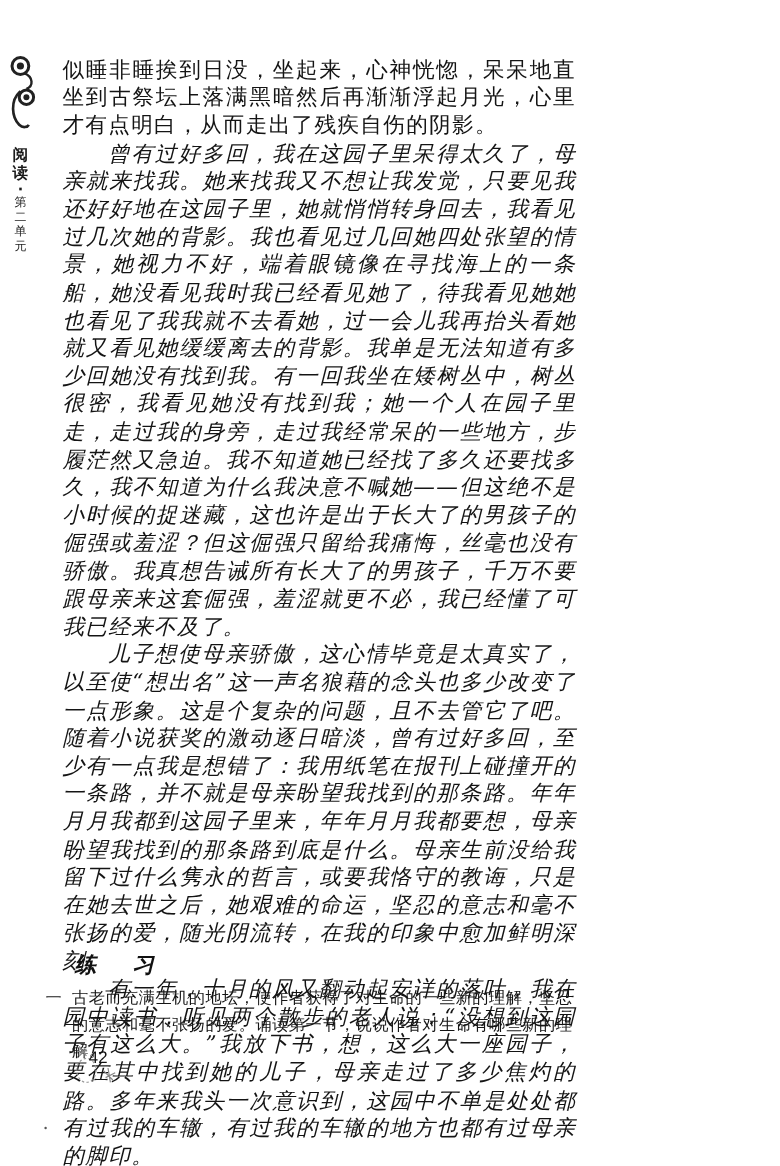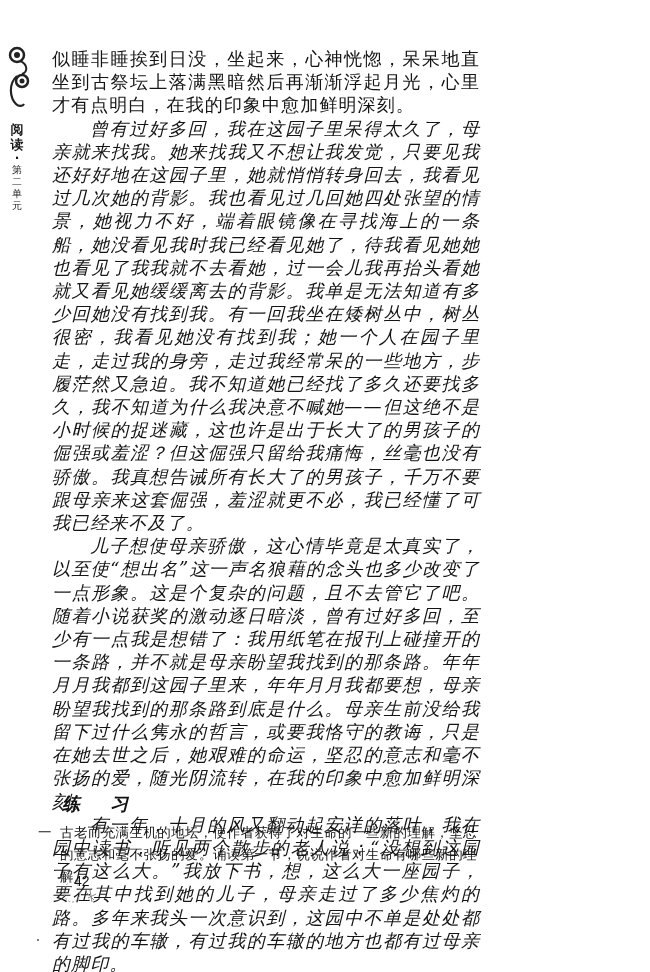--- a/index.html
+++ b/index.html
@@ -133,21 +133,21 @@
   <span style="display:block">阅</span>
   <span style="display:block">读</span>
   <span class="dot">·</span>
   <span class="small">第</span>
   <span class="small">二</span>
   <span class="small">单</span>
   <span class="small">元</span>
 </div>
 
 <div class="body-text">
-  <p class="para">似睡非睡挨到日没，坐起来，心神恍惚，呆呆地直坐到古祭坛上落满黑暗然后再渐渐浮起月光，心里才有点明白，在我的印象中愈加鲜明深刻。</p>
+  <p class="para">似睡非睡挨到日没，坐起来，心神恍惚，呆呆地直坐到古祭坛上落满黑暗然后再渐渐浮起月光，心里才有点明白，从而走出了残疾自伤的阴影。</p>
   <p class="para indent">曾有过好多回，我在这园子里呆得太久了，母亲就来找我。她来找我又不想让我发觉，只要见我还好好地在这园子里，她就悄悄转身回去，我看见过几次她的背影。我也看见过几回她四处张望的情景，她视力不好，端着眼镜像在寻找海上的一条船，她没看见我时我已经看见她了，待我看见她她也看见了我我就不去看她，过一会儿我再抬头看她就又看见她缓缓离去的背影。我单是无法知道有多少回她没有找到我。有一回我坐在矮树丛中，树丛很密，我看见她没有找到我；她一个人在园子里走，走过我的身旁，走过我经常呆的一些地方，步履茫然又急迫。我不知道她已经找了多久还要找多久，我不知道为什么我决意不喊她——但这绝不是小时候的捉迷藏，这也许是出于长大了的男孩子的倔强或羞涩？但这倔强只留给我痛悔，丝毫也没有骄傲。我真想告诫所有长大了的男孩子，千万不要跟母亲来这套倔强，羞涩就更不必，我已经懂了可我已经来不及了。</p>
   <p class="para indent">儿子想使母亲骄傲，这心情毕竟是太真实了，以至使“想出名”这一声名狼藉的念头也多少改变了一点形象。这是个复杂的问题，且不去管它了吧。随着小说获奖的激动逐日暗淡，曾有过好多回，至少有一点我是想错了：我用纸笔在报刊上碰撞开的一条路，并不就是母亲盼望我找到的那条路。年年月月我都到这园子里来，年年月月我都要想，母亲盼望我找到的那条路到底是什么。母亲生前没给我留下过什么隽永的哲言，或要我恪守的教诲，只是在她去世之后，她艰难的命运，坚忍的意志和毫不张扬的爱，随光阴流转，在我的印象中愈加鲜明深刻。</p>
   <p class="para indent">有一年，十月的风又翻动起安详的落叶，我在园中读书，听见两个散步的老人说：“没想到这园子有这么大。”我放下书，想，这么大一座园子，要在其中找到她的儿子，母亲走过了多少焦灼的路。多年来我头一次意识到，这园中不单是处处都有过我的车辙，有过我的车辙的地方也都有过母亲的脚印。</p>
 </div>
 
 <div class="exercise-title">练 习</div>
 
 <div class="exercise-item">
   <span class="exercise-num">一</span>
   <span class="exercise-text">古老而充满生机的地坛，使作者获得了对生命的一些新的理解，坚忍的意志和毫不张扬的爱。诵读第一节，说说作者对生命有哪些新的理解。</span>

